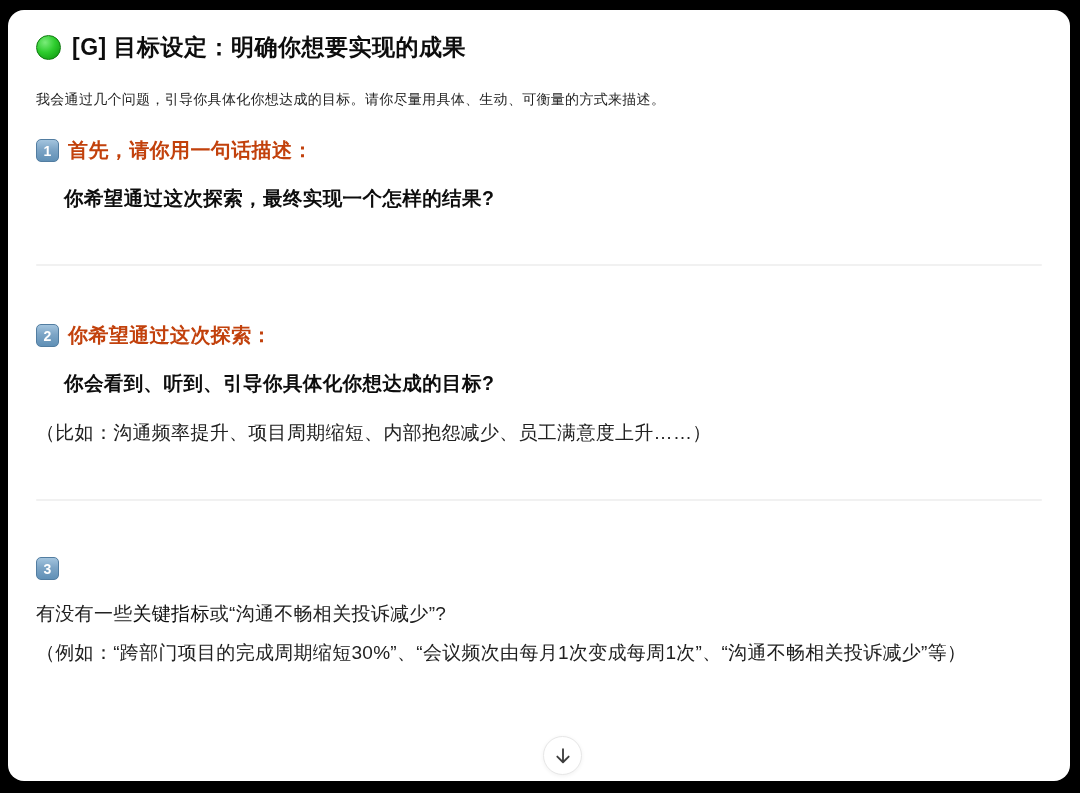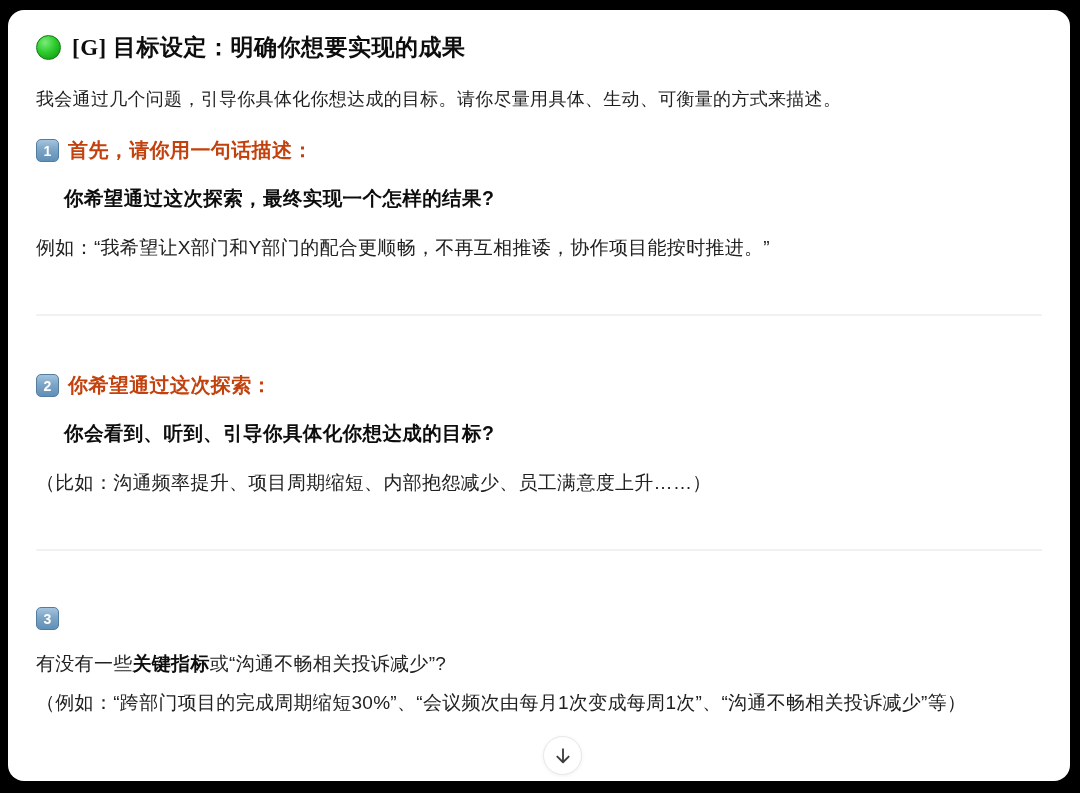--- a/index.html
+++ b/index.html
@@ -13,35 +13,34 @@
     position: absolute;
     left: 8px; top: 10px; right: 10px; bottom: 12px;
     background: #ffffff;
     border-radius: 16px;
     padding: 14px 28px 0 28px;
     overflow: hidden;
   }
   .title-row {
     display: flex; align-items: center; gap: 11px;
     margin-top: 8px;
-    font-family: Liberation Serif, serif;
   }
   .green-dot {
     width: 25px; height: 25px; border-radius: 50%;
     background: radial-gradient(circle at 35% 28%, #7aec7a 0%, #2ecc2e 45%, #17a517 80%, #0f8a0f 100%);
     border: 1px solid #0d7a0d;
     flex: 0 0 auto;
   }
   .title-text {
     font-size: 23px; font-weight: 700; color: #0d0d0d;
     letter-spacing: 0.5px;
   }
   .intro {
     margin-top: 22px;
-    font-size: 18px; color: #1f1f1f; line-height: 28px;
+    font-size: 14px; color: #1f1f1f; line-height: 28px;
     letter-spacing: 0.3px;
   }
   .sec-head {
     display: flex; align-items: center; gap: 9px;
     margin-top: 24px;
   }
   .keycap {
     width: 23px; height: 23px; border-radius: 5px;
     background: linear-gradient(180deg, #a3c4de 0%, #7da5c6 45%, #6090b6 100%);
     border: 1px solid #527da1;
@@ -61,21 +60,21 @@
   .ex {
     margin-top: 6px;
     font-size: 19px; color: #212121; line-height: 38px;
     letter-spacing: 0.3px;
   }
   .mixed {
     margin-top: 20px;
     font-size: 19px; color: #212121; line-height: 28px;
     letter-spacing: 0.3px;
   }
-  .mixed b { font-weight: 700; color: #0d0d0d; }
+  .mixed b { font-weight: 400; color: #0d0d0d; }
   .divider {
     height: 2px; background: #f1f1f1; border-radius: 2px;
     margin: 52px 0 56px 0;
   }
   .scroll-btn {
     position: absolute;
     left: 535px; top: 726px;
     width: 39px; height: 39px; border-radius: 50%;
     background: #ffffff;
     border: 1px solid #e7e7e7;
@@ -96,21 +95,20 @@
   </div>
 
   <p class="intro">我会通过几个问题，引导你具体化你想达成的目标。请你尽量用具体、生动、可衡量的方式来描述。</p>
 
   <div>
     <div class="sec-head">
       <span class="keycap">1</span>
       <span class="sec-head-text">首先，请你用一句话描述：</span>
     </div>
     <p class="q">你希望通过这次探索，最终实现一个怎样的结果?</p>
-    <p class="mixed" style="margin-top:22px;">例如：“我希望让X部门和Y部门的配合更顺畅，不再互相推诿，协作项目能按时推进。”</p>
   </div>
 
   <div class="divider"></div>
 
   <div>
     <div class="sec-head" style="margin-top:0;">
       <span class="keycap">2</span>
       <span class="sec-head-text">你希望通过这次探索：</span>
     </div>
     <p class="q">你会看到、听到、引导你具体化你想达成的目标?</p>

